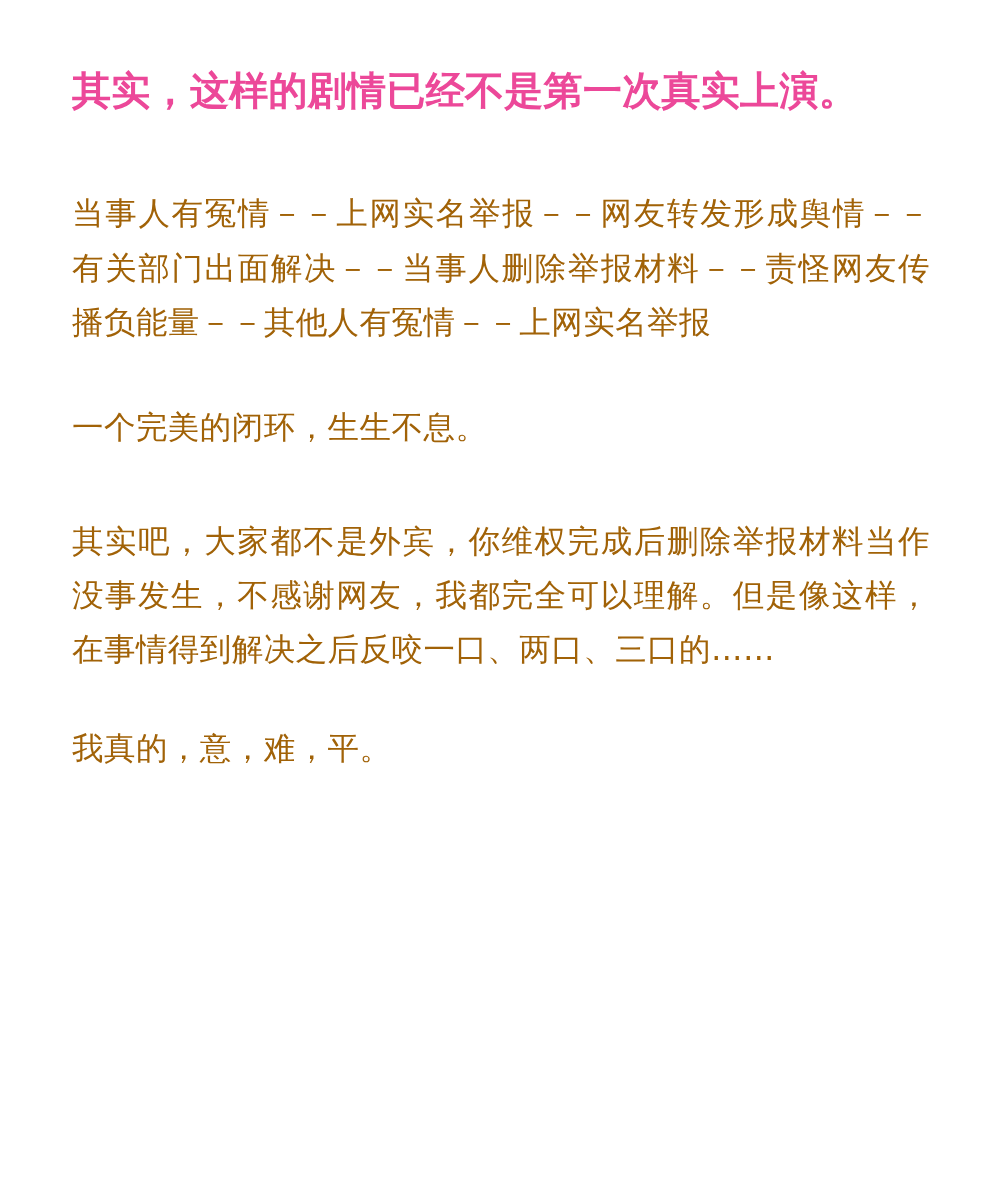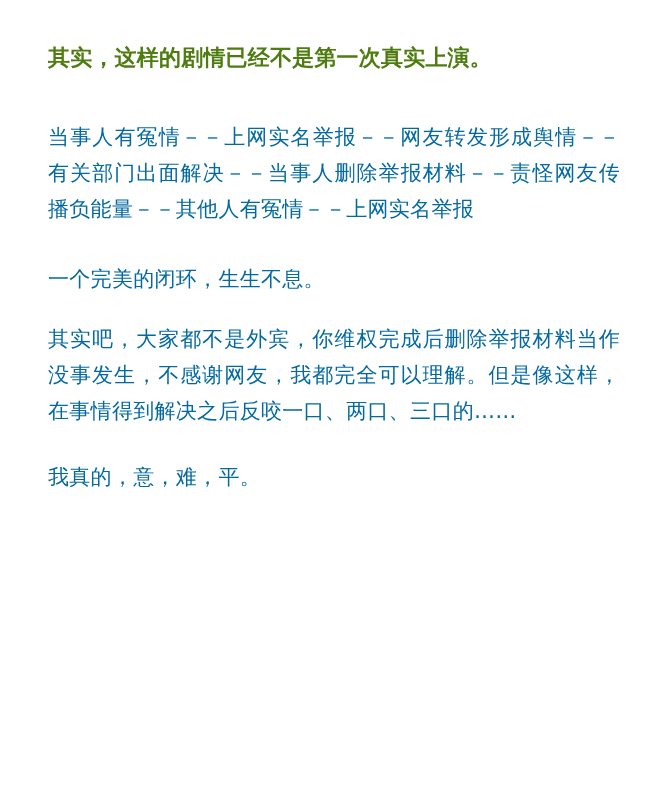--- a/index.html
+++ b/index.html
@@ -14,43 +14,44 @@
     overflow: hidden;
   }
   .page {
     box-sizing: border-box;
     width: 666px;
     height: 800px;
     padding: 42px 46px 20px 48px;
     background: #ffffff;
   }
   .article-title {
-    font-size: 22px;
+    font-size: 26px;
     font-weight: bold;
     line-height: 1.48;
-    color: #4d7c0f;
+    color: #ec4899;
     letter-spacing: 0.2px;
     margin: 0 0 44px 0;
+    font-family: Liberation Serif, serif;
   }
   .para {
     font-size: 21px;
     line-height: 1.72;
-    color: #0369a1;
+    color: #a16207;
     letter-spacing: 0.3px;
     margin: 0 0 30px 0;
     text-align: justify;
   }
   .para:last-child {
     margin-bottom: 12px;
   }
   .para-chain {
     margin-bottom: 34px;
   }
   .para-short {
-    margin-bottom: 24px;
+    margin-bottom: 40px;
   }
 </style>
 </head>
 <body>
 
 <div class="page">
 
   <h1 class="article-title">其实，这样的剧情已经不是第一次真实上演。</h1>
 
   <p class="para para-chain">当事人有冤情－－上网实名举报－－网友转发形成舆情－－有关部门出面解决－－当事人删除举报材料－－责怪网友传播负能量－－其他人有冤情－－上网实名举报</p>

